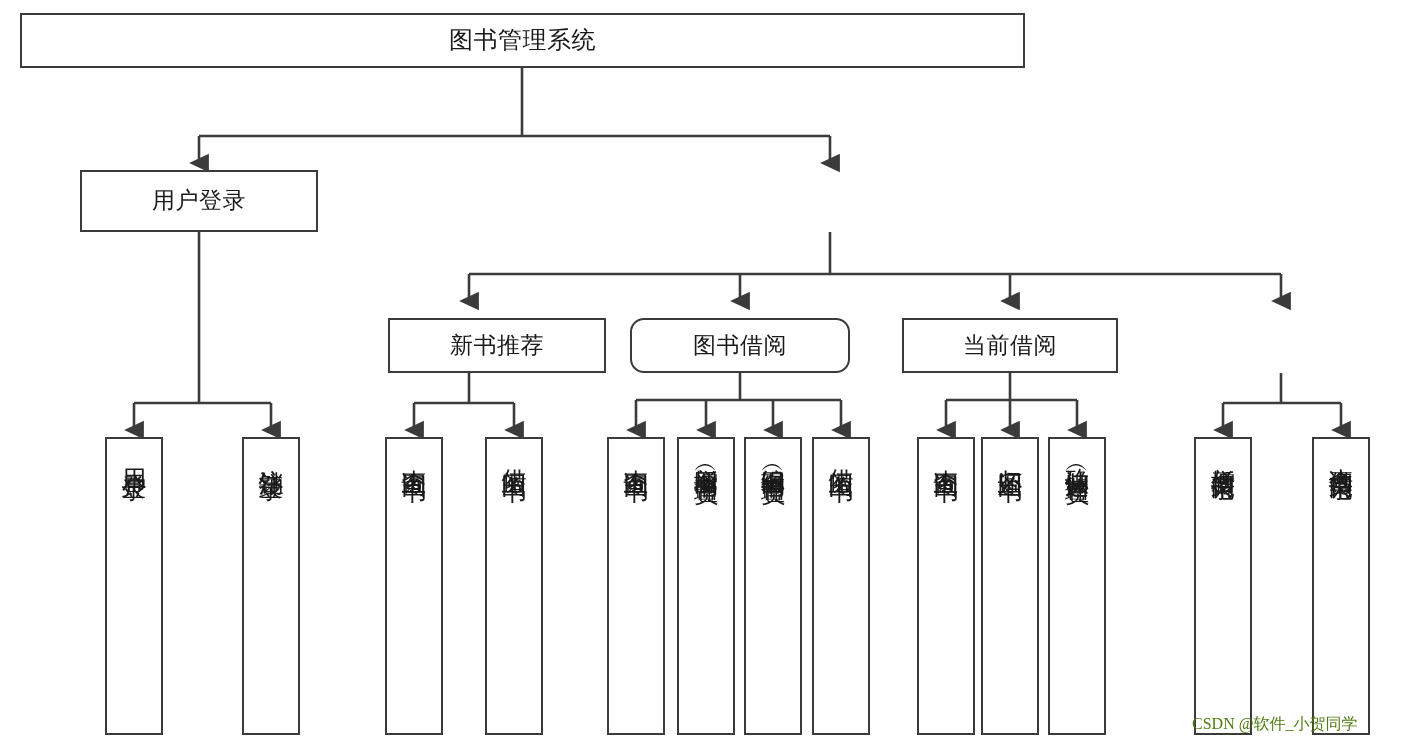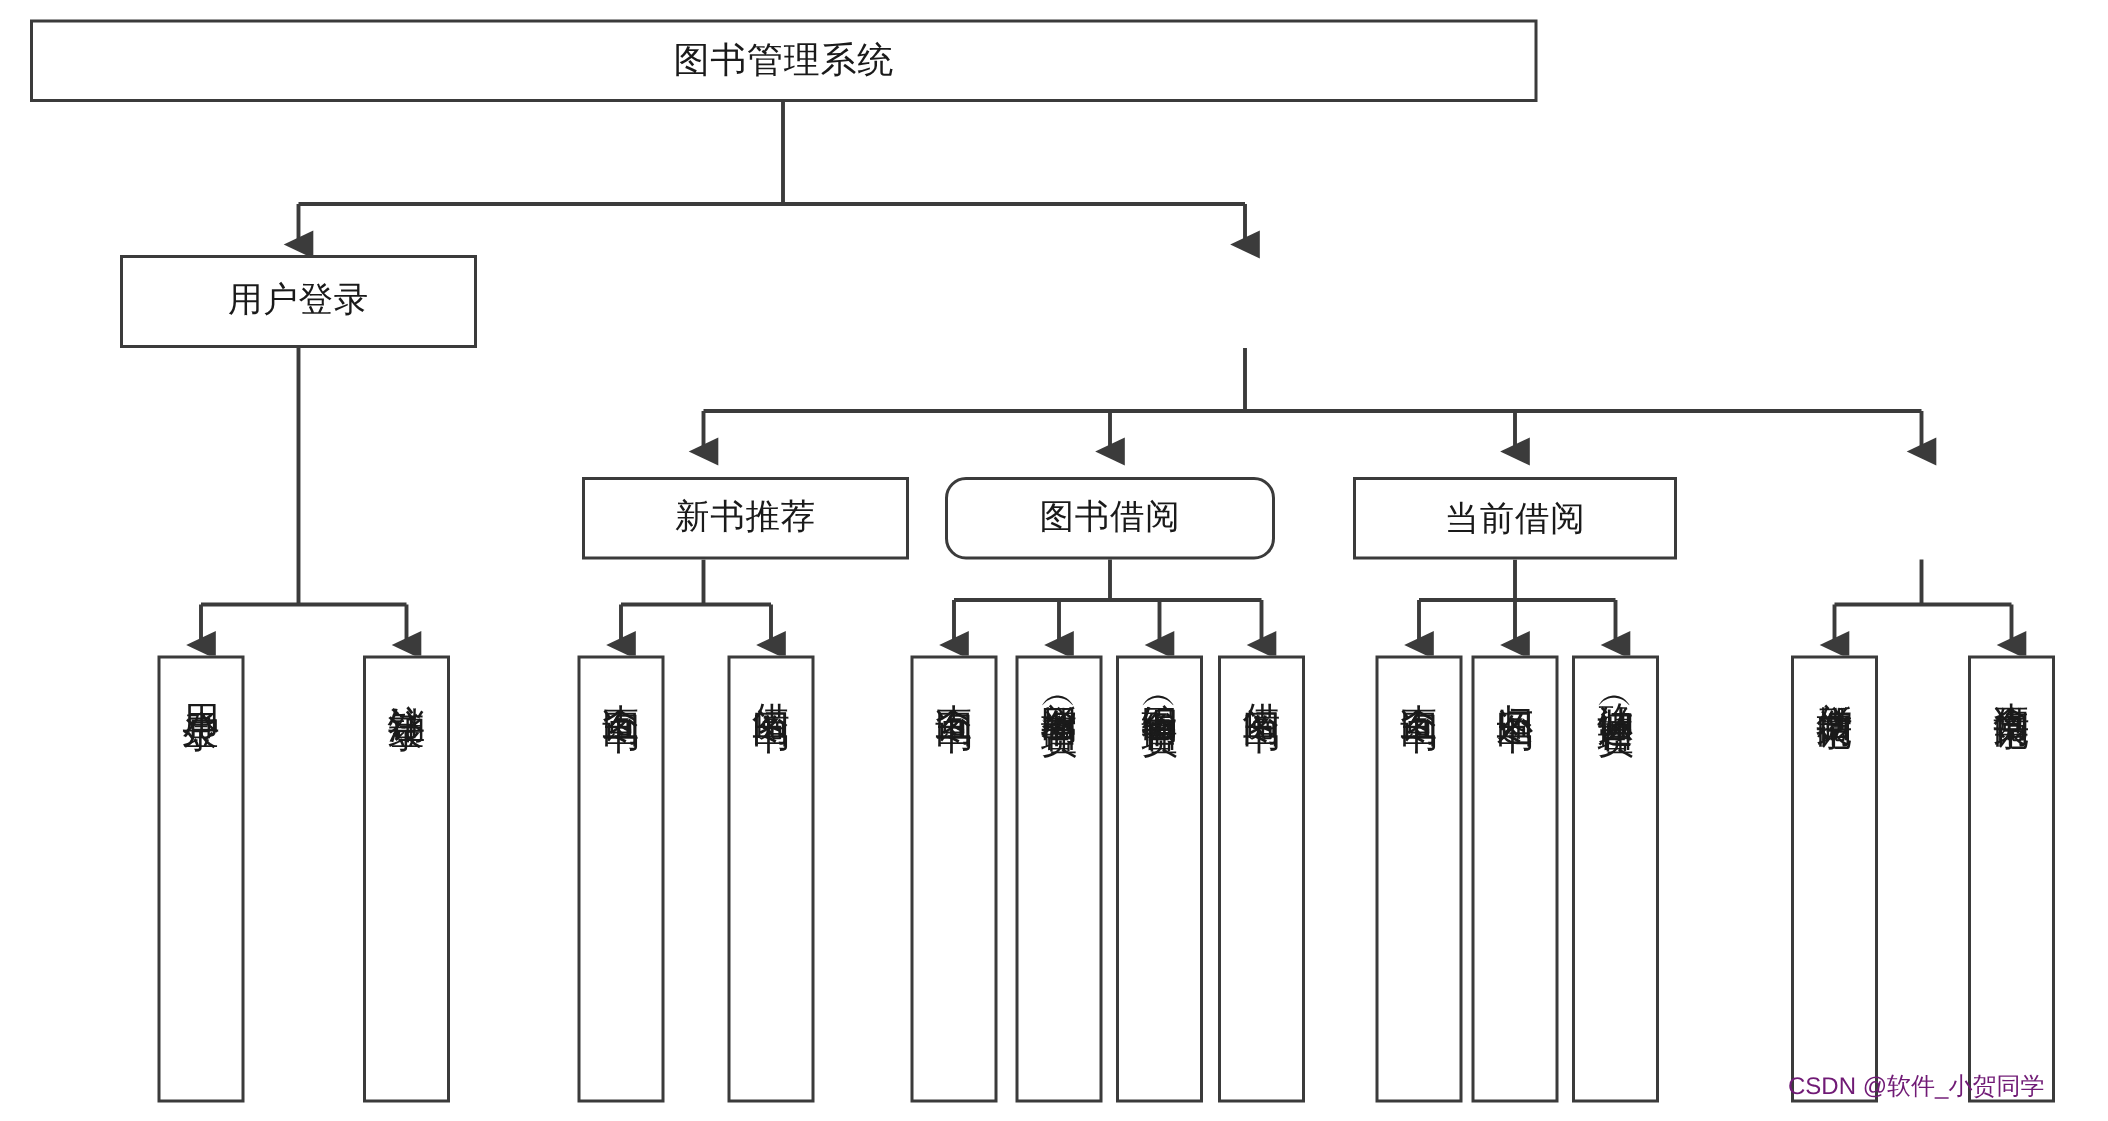--- a/index.html
+++ b/index.html
@@ -66,24 +66,24 @@
   }
   .node.v.tall .label {
     font-size: 24px;
     letter-spacing: 2px;
   }
   #watermark {
     position: absolute;
     left: 1192px;
     top: 714px;
     font-size: 16px;
-    color: #701a75;
+    color: #4d7c0f;
     white-space: nowrap;
     z-index: 5;
-    font-family: Liberation Sans, sans-serif;
+    font-family: Liberation Serif, serif;
   }
 </style>
 </head>
 <body>
 
 <div id="canvas">
 
   <svg id="wires" viewBox="0 0 1405 747" xmlns="http://www.w3.org/2000/svg">
     <defs>
       <marker id="arrow" markerWidth="9" markerHeight="9" refX="4.2" refY="4.4" orient="auto" markerUnits="strokeWidth">

